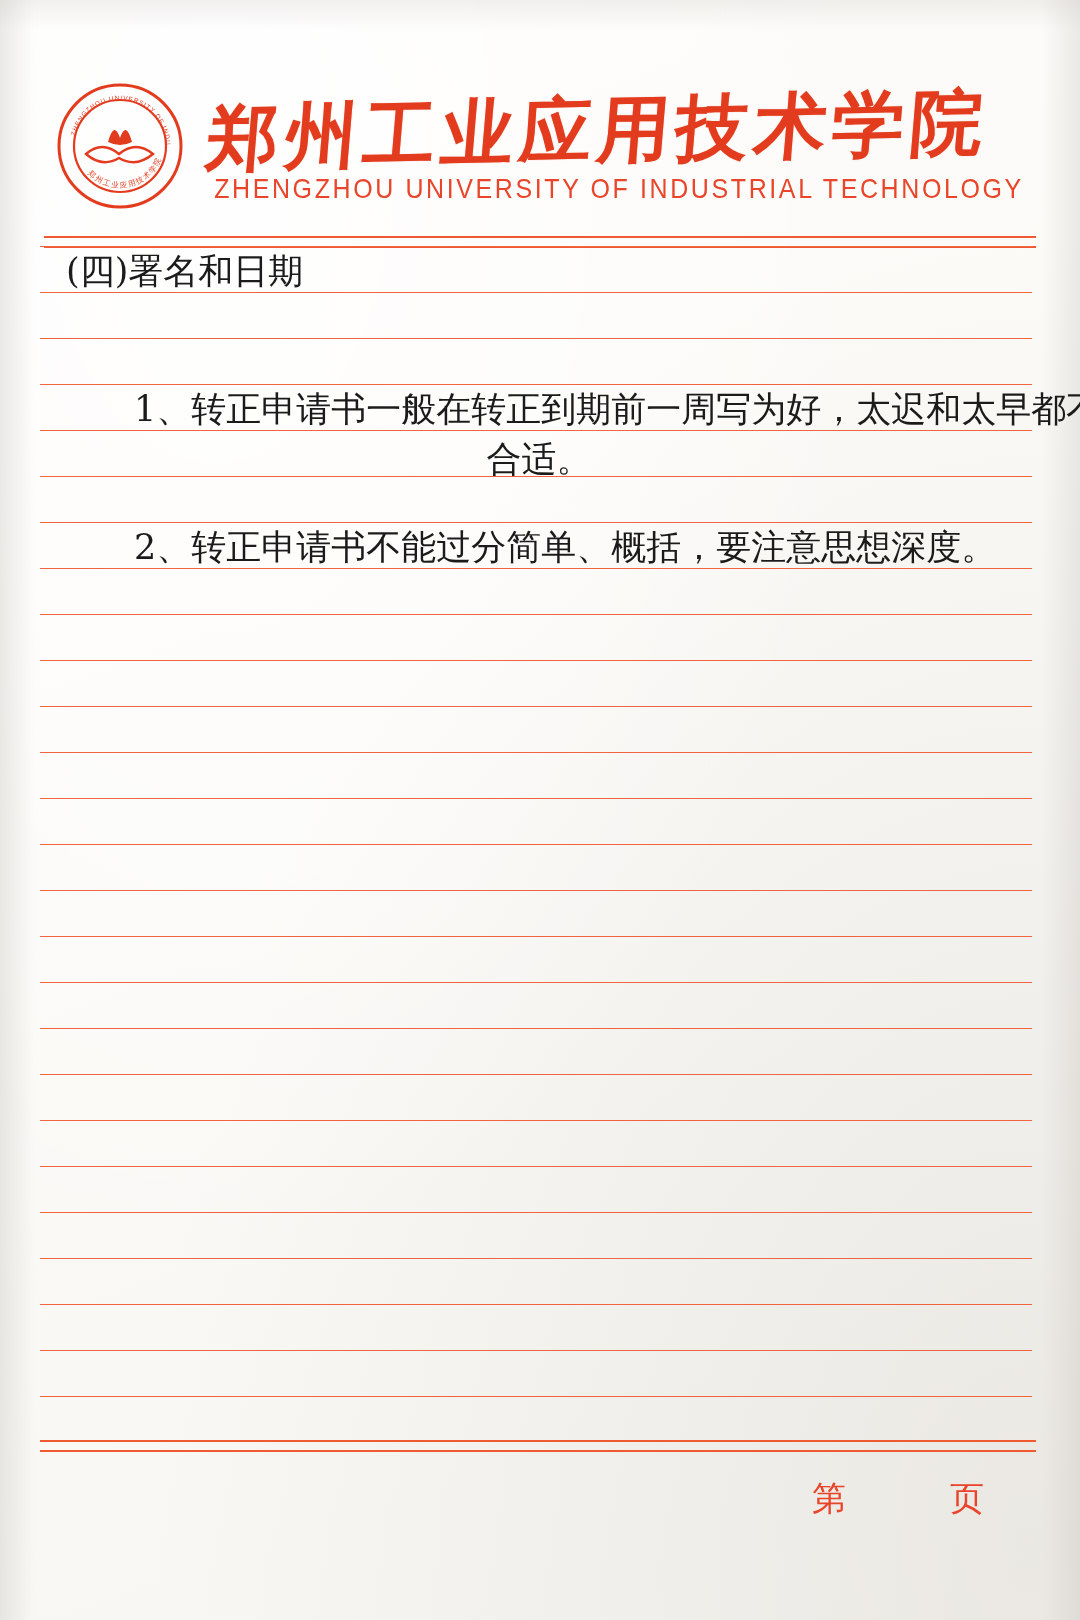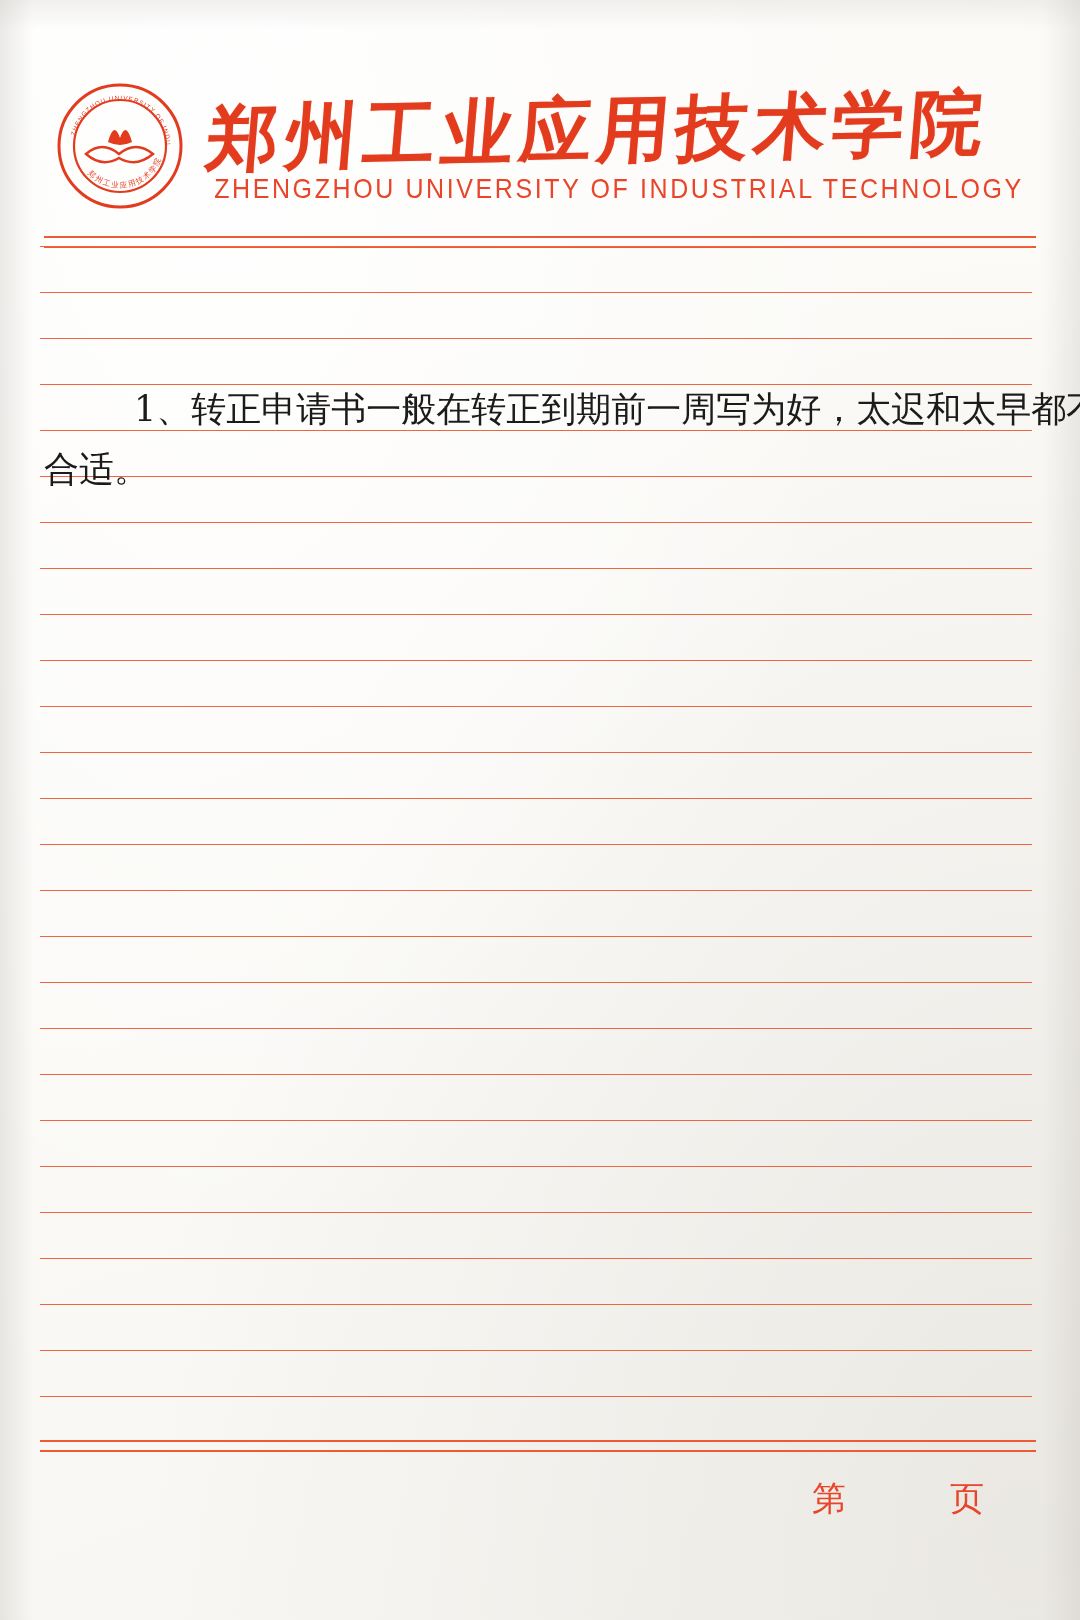--- a/index.html
+++ b/index.html
@@ -226,22 +226,24 @@
       <div class="line" style="top: 874px;"></div>
       <div class="line" style="top: 920px;"></div>
       <div class="line" style="top: 966px;"></div>
       <div class="line" style="top: 1012px;"></div>
       <div class="line" style="top: 1058px;"></div>
       <div class="line" style="top: 1104px;"></div>
       <div class="line" style="top: 1150px;"></div>
     </div>
 
   <div class="content" id="body-content">
+      <div class="ln indent-1" style="top: 8px;">(四)署名和日期</div>
       <div class="ln indent-3" style="top: 146px;">1、转正申请书一般在转正到期前一周写为好，太迟和太早都不</div>
-      <div class="ln " style="top: 206px;">合适。</div>
+      <div class="ln " style="top: 196px; text-align: center;">合适。</div>
+      <div class="ln indent-3" style="top: 284px;">2、转正申请书不能过分简单、概括，要注意思想深度。</div>
     </div>
 
   <div class="rule-bottom-1"></div>
   <div class="rule-bottom-2"></div>
 
   <div class="footer">
     <span>第</span>
     <span></span>
     <span>页</span>
   </div>

